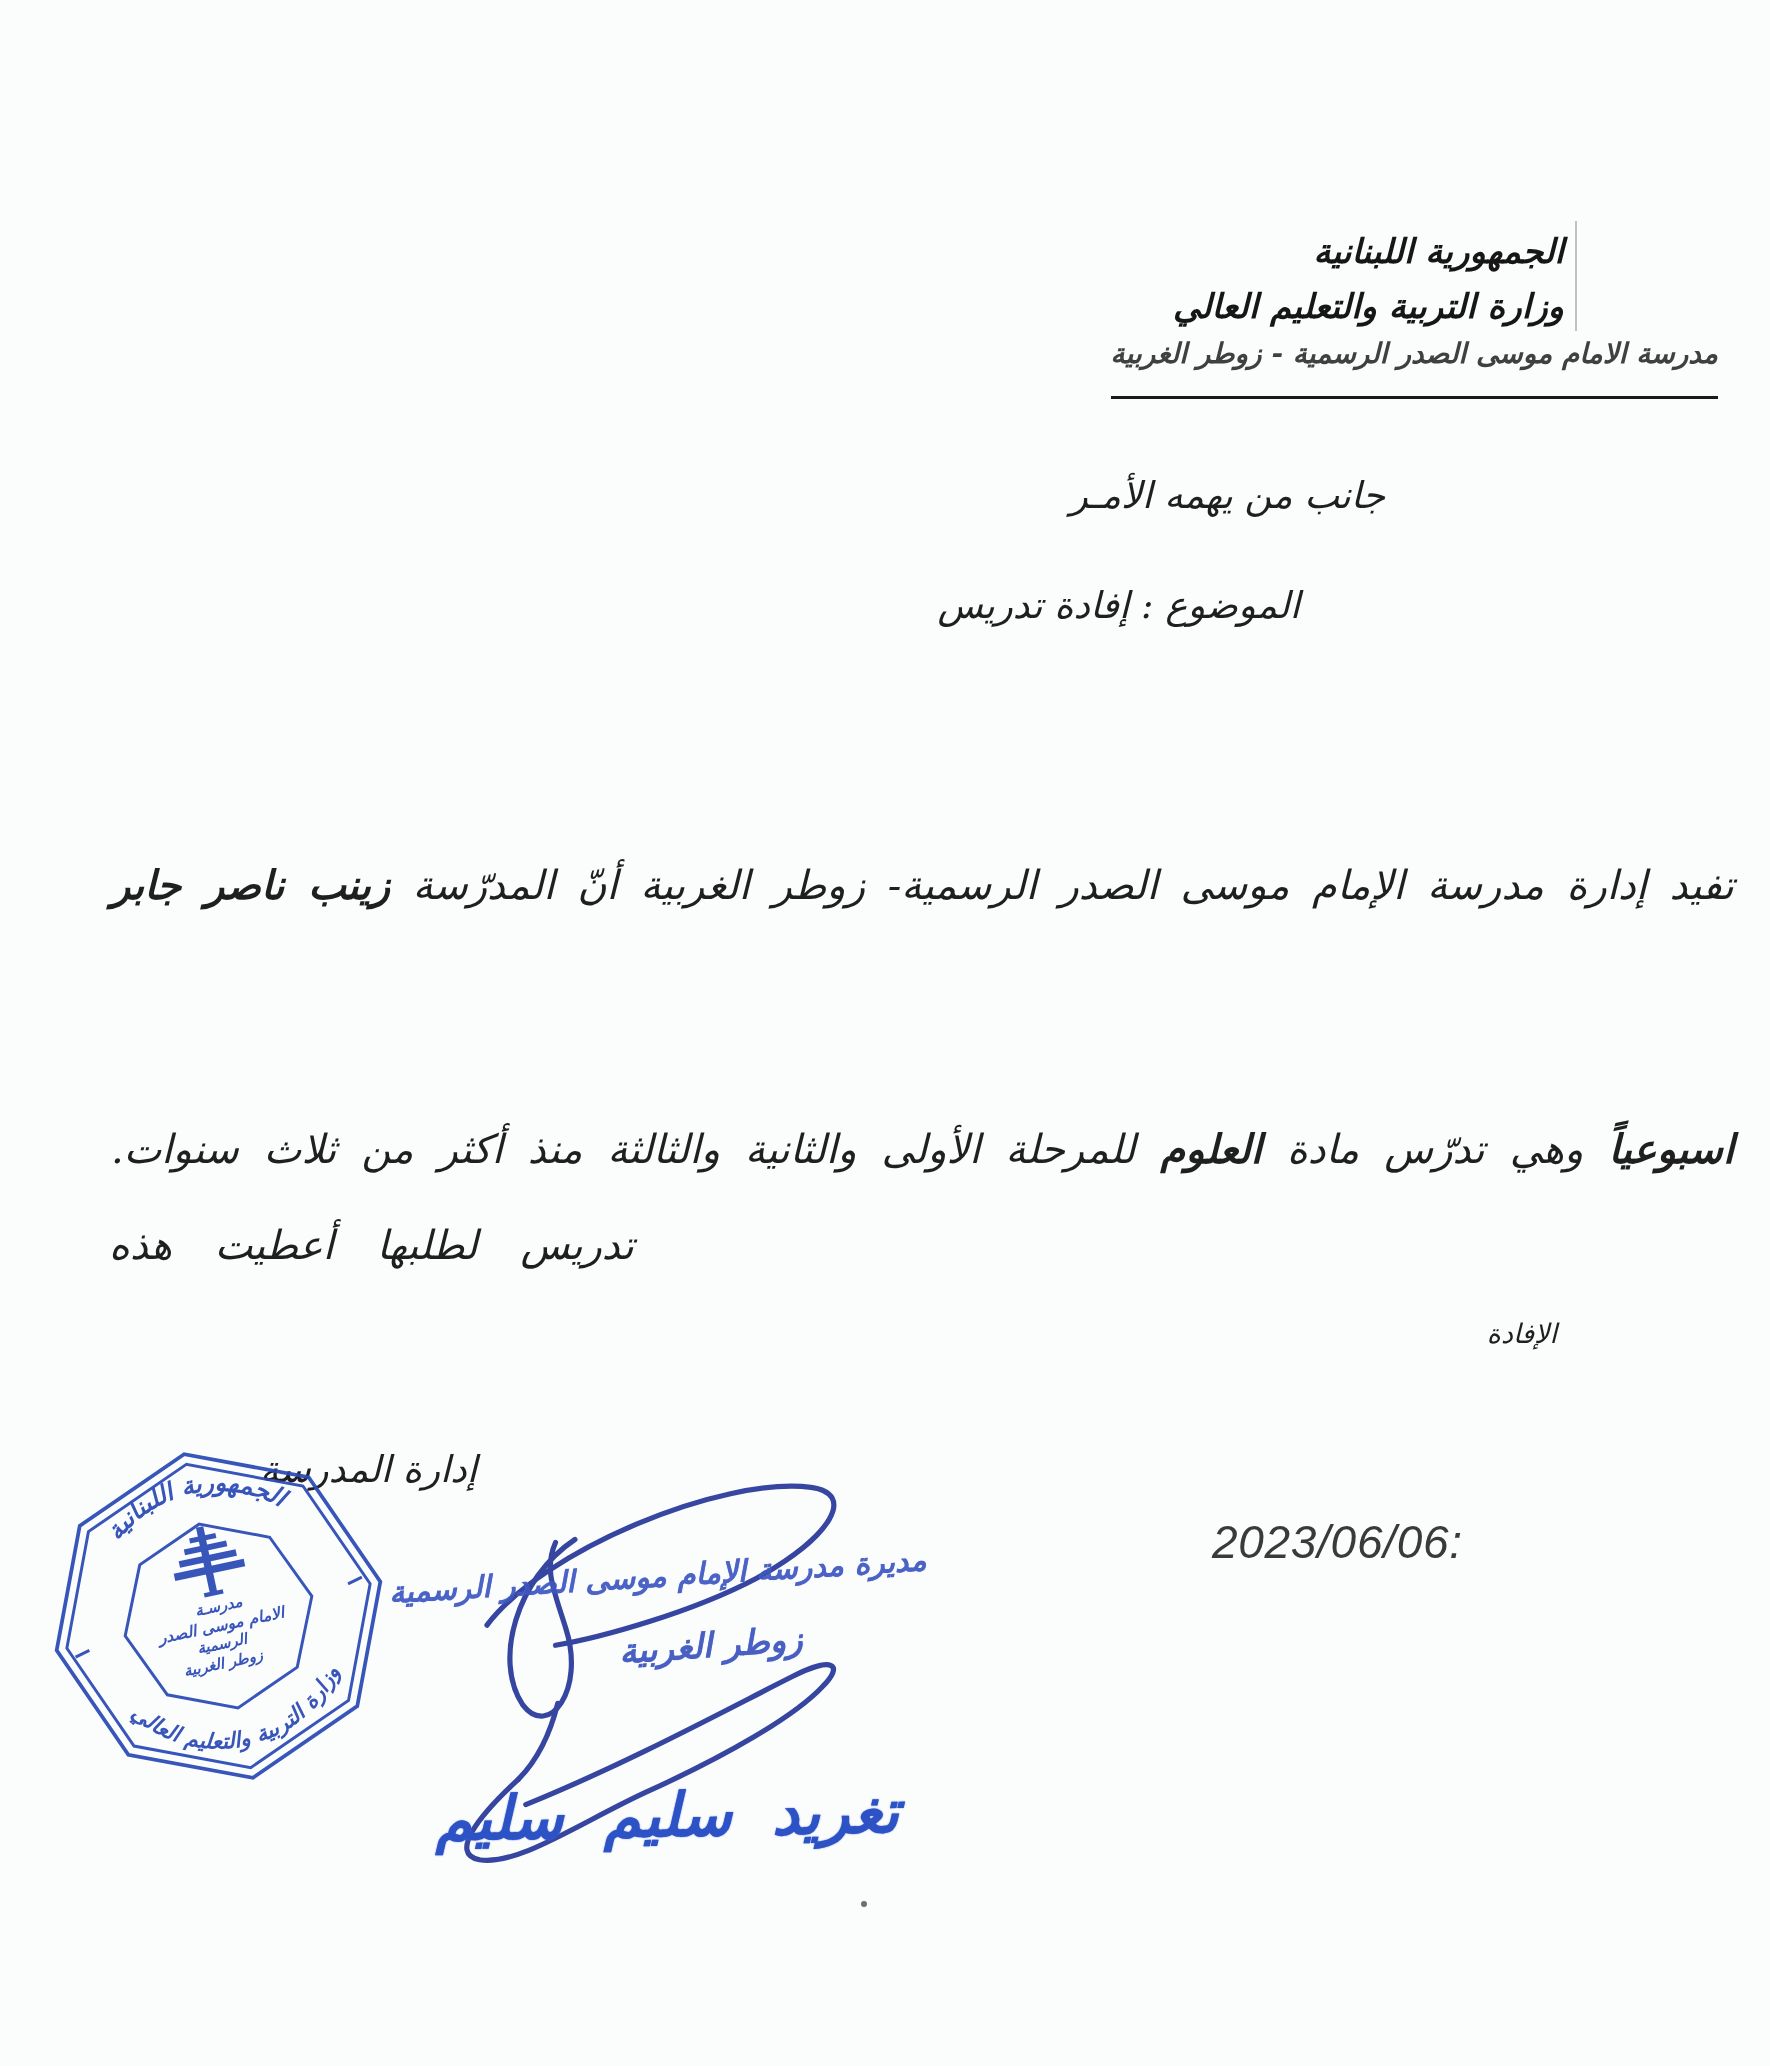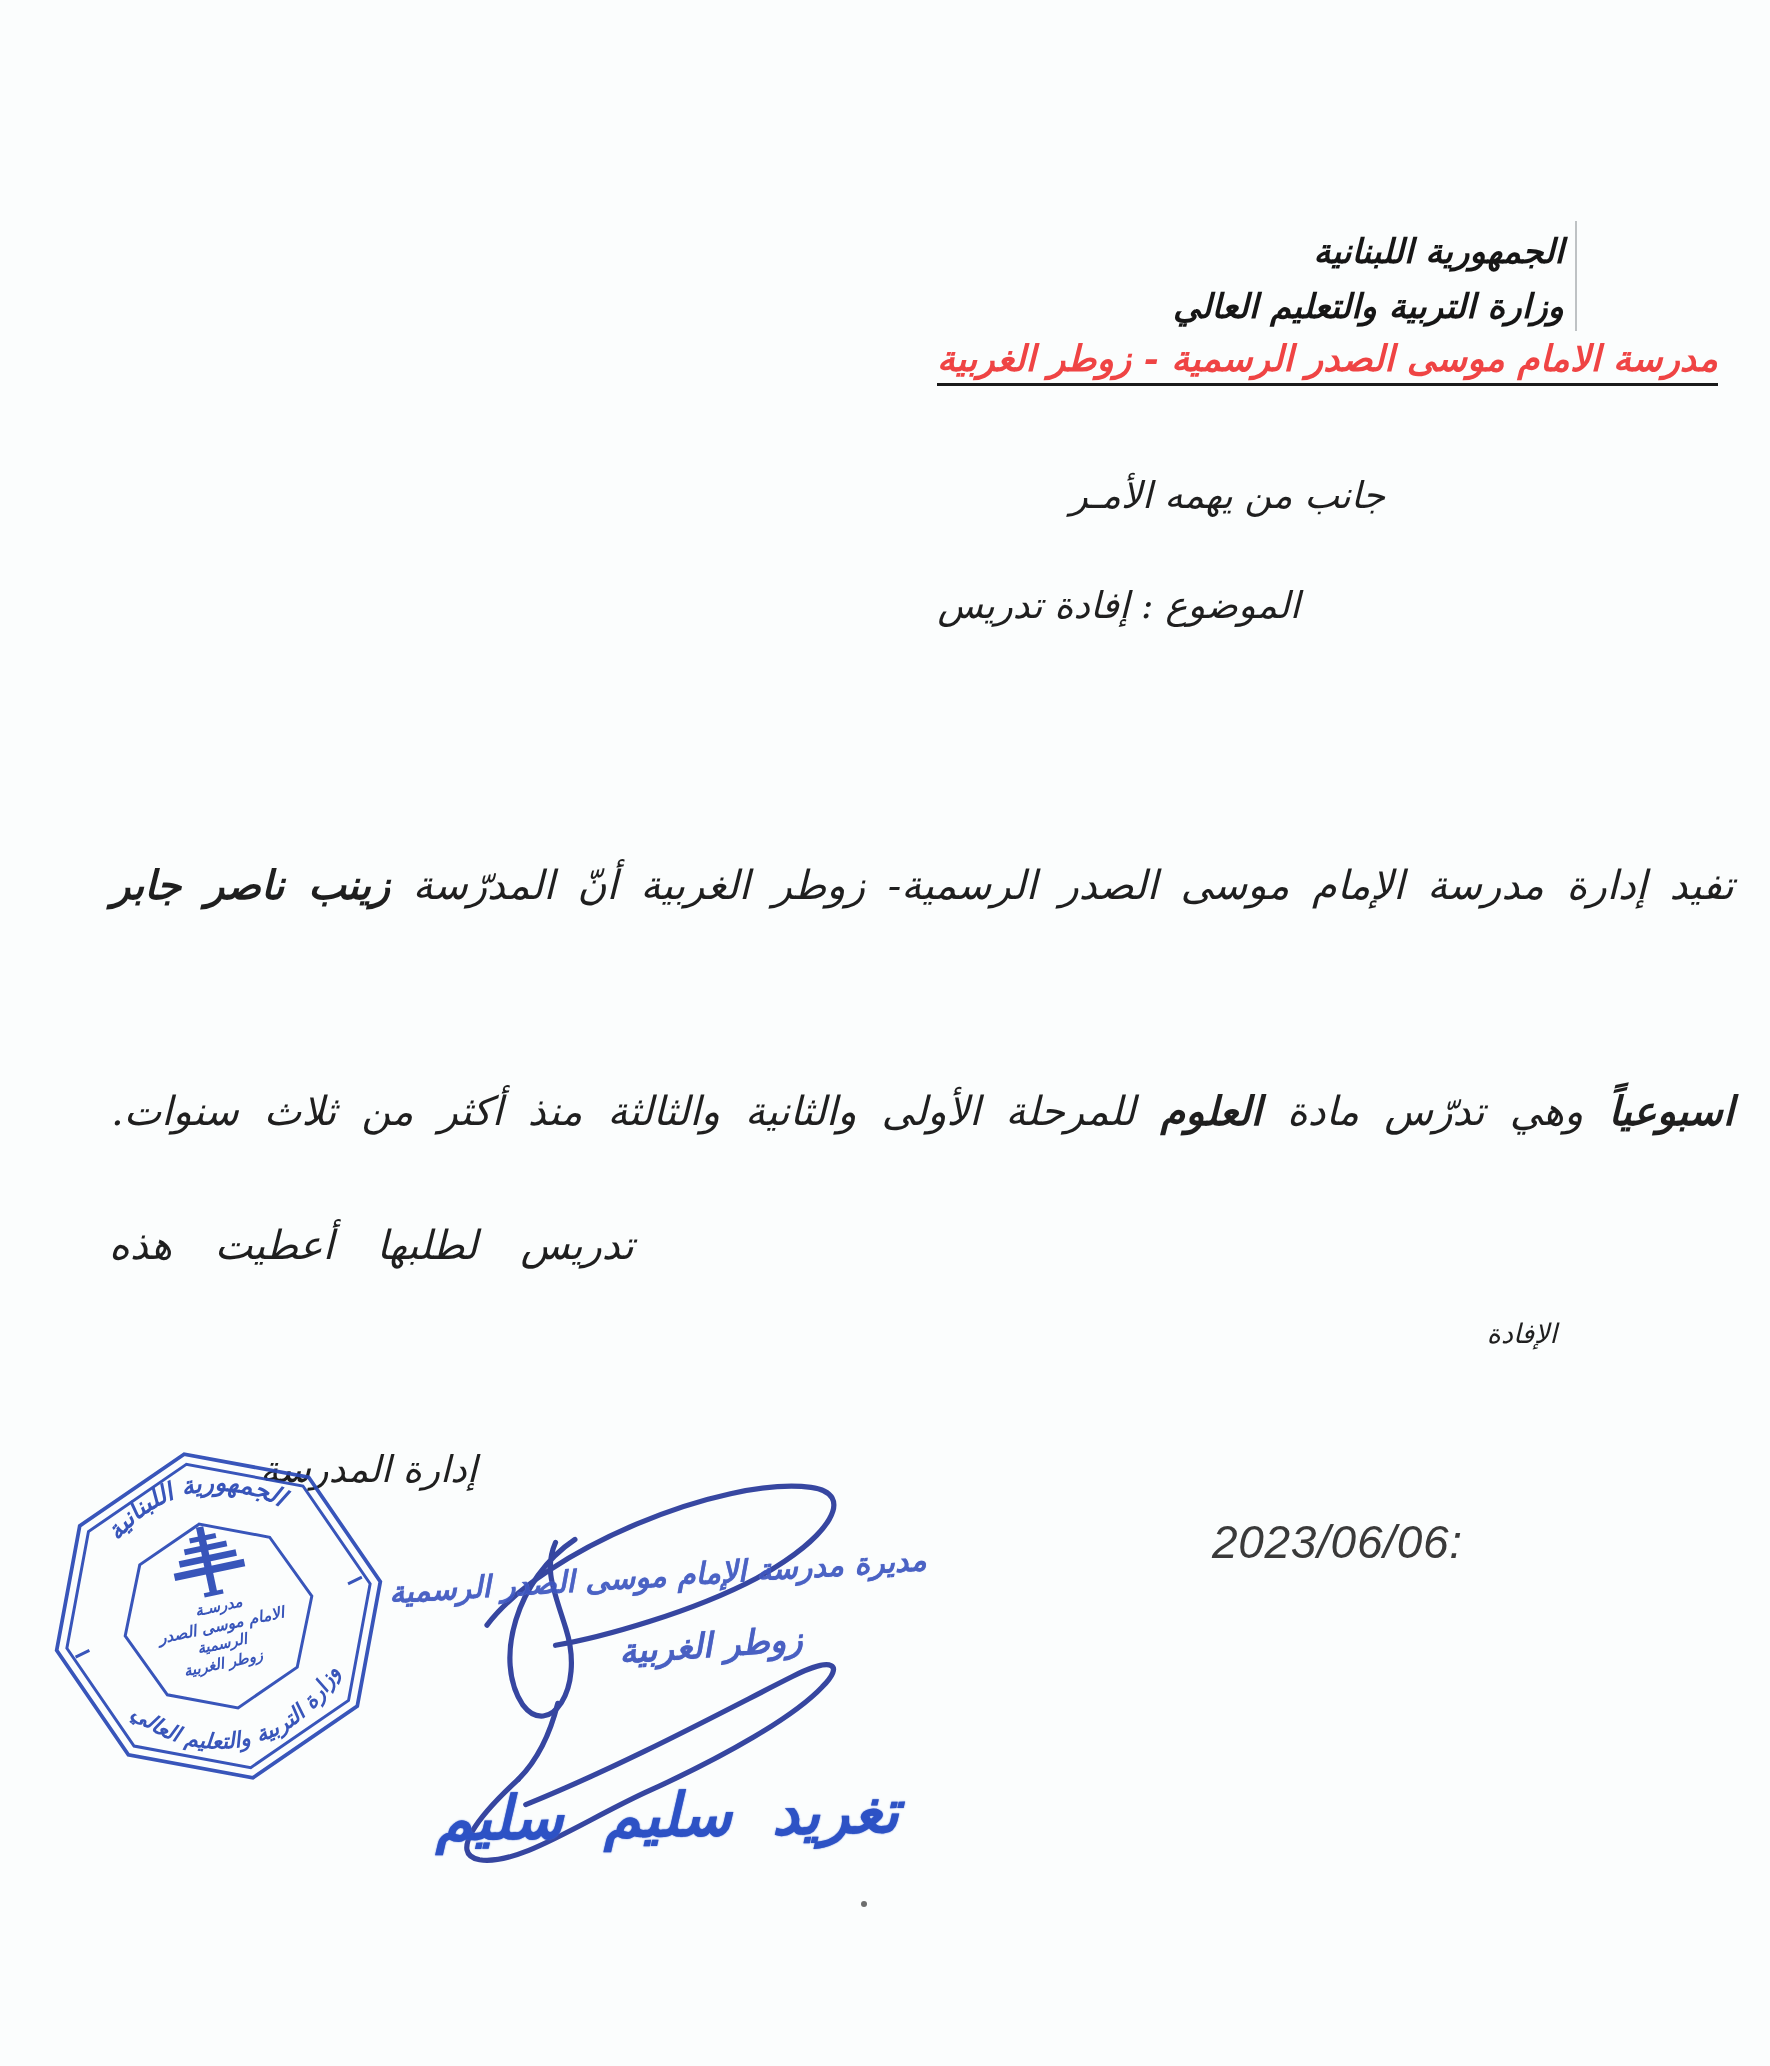--- a/index.html
+++ b/index.html
@@ -17,41 +17,41 @@
   .abs{position:absolute;}
   .ar{direction:rtl;white-space:nowrap;}
   
   .header-block{
     top:224px;right:206px;
     text-align:right;
     font-weight:700;font-size:34px;line-height:55px;color:#161616;
   }
   .school-line{
     top:337px;right:52px;
-    font-weight:700;font-size:36px;color:#ef4444;
+    font-weight:700;font-size:28px;color:#404040;
     border-bottom:3px solid #1a1a1a;
-    padding-bottom:4px;
+    padding-bottom:26px;
   }
   .scan-artifact{
     top:221px;left:1576px;width:2.2px;height:110px;
     background:#8d9296;opacity:.55;
   }
   
   .addressee{top:474px;right:385px;font-size:37px;}
   .subject{top:584px;right:470px;font-size:37px;}
   
   .intro{top:766px;right:135px;font-size:40px;}
   .body-line{
     left:112px;right:36px;
     font-size:40px;
     text-align:justify;text-align-last:justify;
     white-space:nowrap;
     direction:rtl;
   }
-  .bl1{top:861px;} .bl2{top:974px;} .bl3{top:1087px;}
+  .bl1{top:861px;} .bl2{top:974px;} .bl3{top:1125px;}
   .b{font-weight:700;}
   .closing-line{
     top:1222px;left:110px;width:525px;
     display:flex;justify-content:space-between;
     direction:rtl;font-size:40px;
   }
   .closing-last{top:1318px;right:213px;font-size:27px;}
   .admin-title{top:1448px;left:261px;font-size:37px;}
   
   .date-line{

